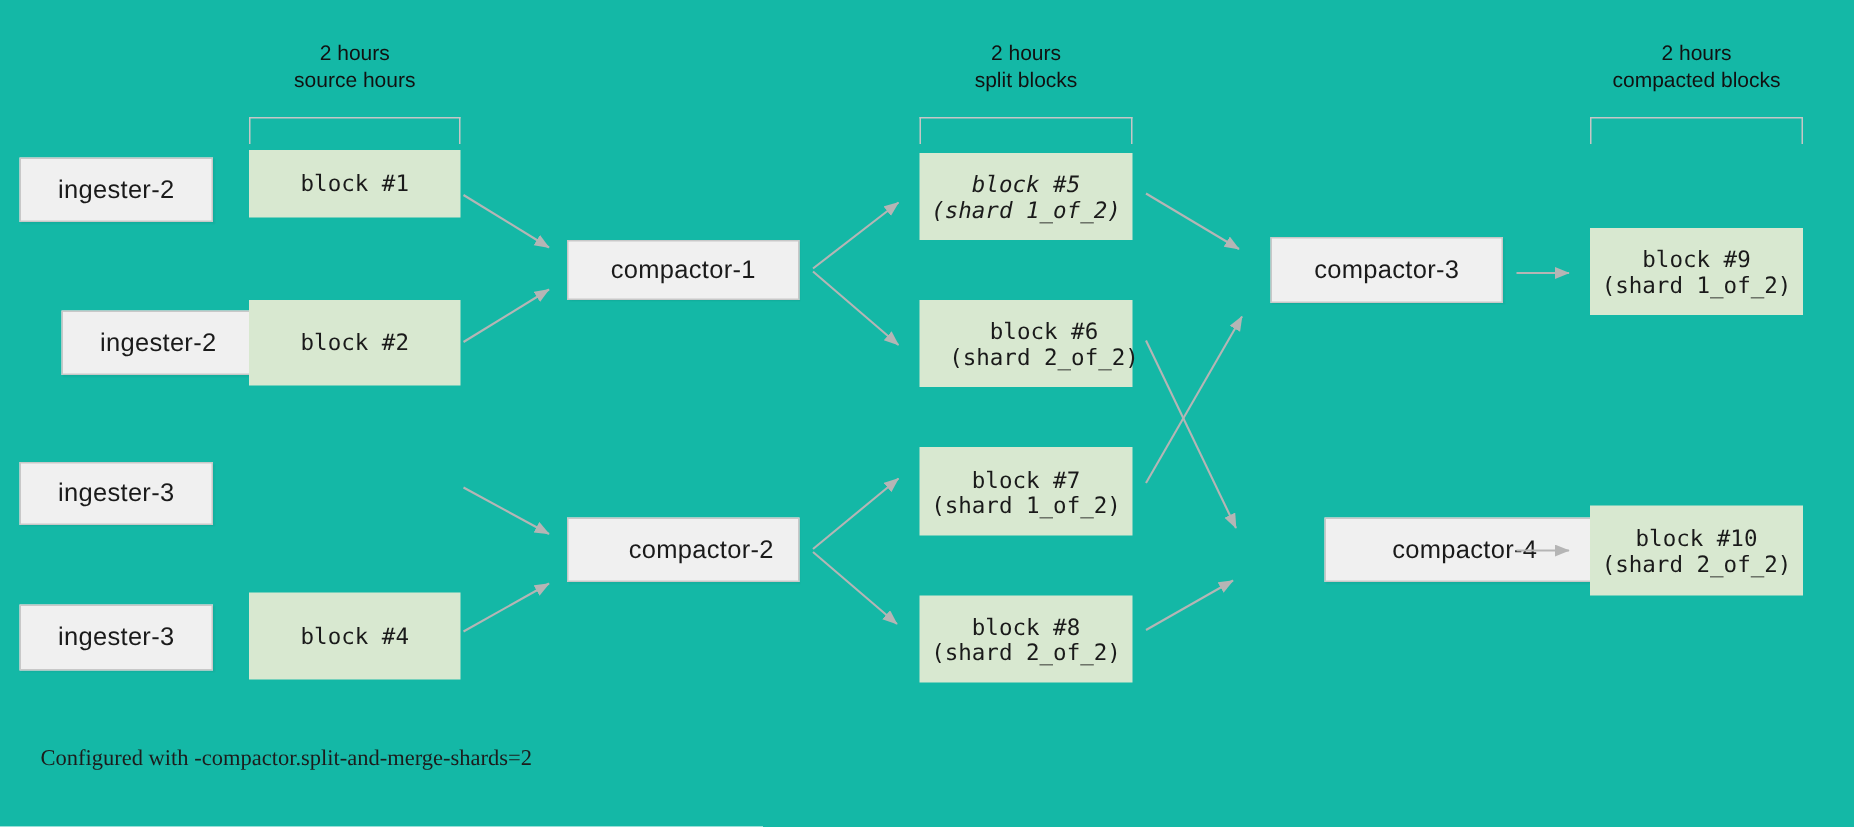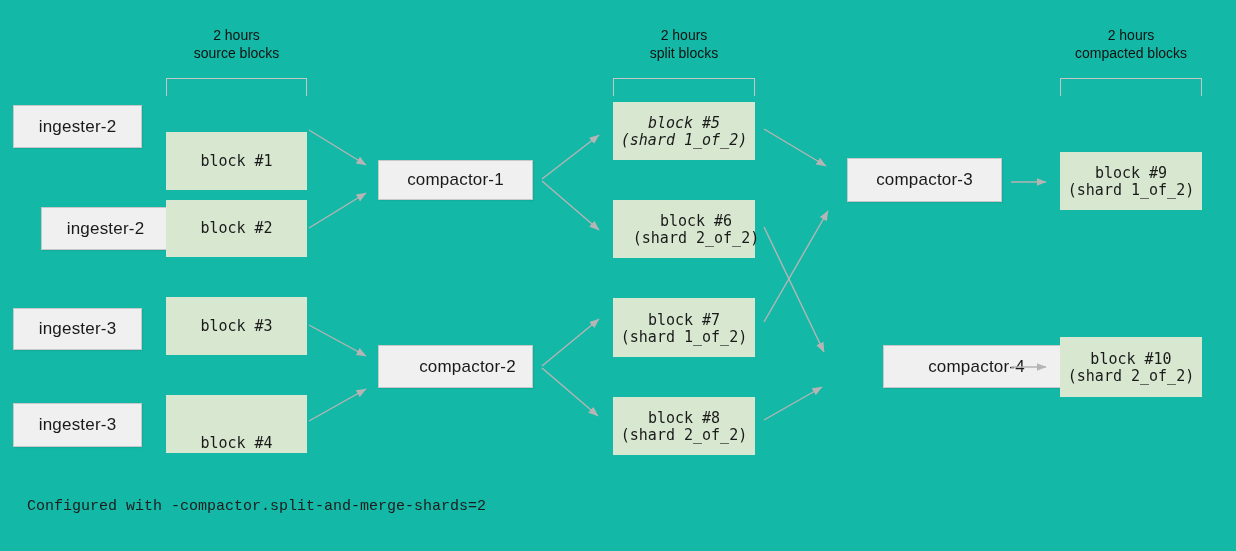--- a/index.html
+++ b/index.html
@@ -65,34 +65,34 @@
   .arrow {
     stroke: var(--arrow, #b5b5b5);
     stroke-width: 1.4;
     fill: none;
   }
   .arrowhead { fill: var(--arrow, #b5b5b5); }
   .caption {
     position: absolute;
     left: 27px;
     top: 498px;
-    font-family: Liberation Mono, monospace;
+    font-family: Liberation Serif, serif;
     font-size: 15px;
     color: #1c1c1c;
     white-space: nowrap;
   }
 </style>
 </head>
 <body>
 
 <div class="canvas">
 
   <div class="col-header" style="left:166px; top:26px; width:141px;">
     <div>2 hours</div>
-    <div>source blocks</div>
+    <div>source hours</div>
   </div>
   <div class="col-header" style="left:613px; top:26px; width:142px;">
     <div>2 hours</div>
     <div>split blocks</div>
   </div>
   <div class="col-header" style="left:1060px; top:26px; width:142px;">
     <div>2 hours</div>
     <div>compacted blocks</div>
   </div>
 
@@ -106,30 +106,27 @@
   <div class="box gray-box" style="left:13px; top:207px; width:129px; height:43px;margin-left:28px;">
     <span>ingester-2</span>
   </div>
   <div class="box gray-box" style="left:13px; top:308px; width:129px; height:42px;">
     <span>ingester-3</span>
   </div>
   <div class="box gray-box" style="left:13px; top:403px; width:129px; height:44px;">
     <span>ingester-3</span>
   </div>
 
-  <div class="box green-box" style="left:166px; top:100px; width:141px; height:58px;margin-top:32px;">
+  <div class="box green-box" style="left:166px; top:100px; width:141px; height:45px;">
     <span class="block-label">block #1</span>
   </div>
   <div class="box green-box" style="left:166px; top:200px; width:141px; height:57px;">
     <span class="block-label">block #2</span>
   </div>
-  <div class="box green-box" style="left:166px; top:297px; width:141px; height:58px;">
-    <span class="block-label">block #3</span>
-  </div>
-  <div class="box green-box" style="left:166px; top:395px; width:141px; height:58px;justify-content:flex-end;">
+  <div class="box green-box" style="left:166px; top:395px; width:141px; height:58px;">
     <span class="block-label">block #4</span>
   </div>
 
   <div class="box gray-box" style="left:378px; top:160px; width:155px; height:40px;">
     <span>compactor-1</span>
   </div>
   <div class="box gray-box" style="left:378px; top:345px; width:155px; height:43px;padding-left:24px;">
     <span>compactor-2</span>
   </div>
 

